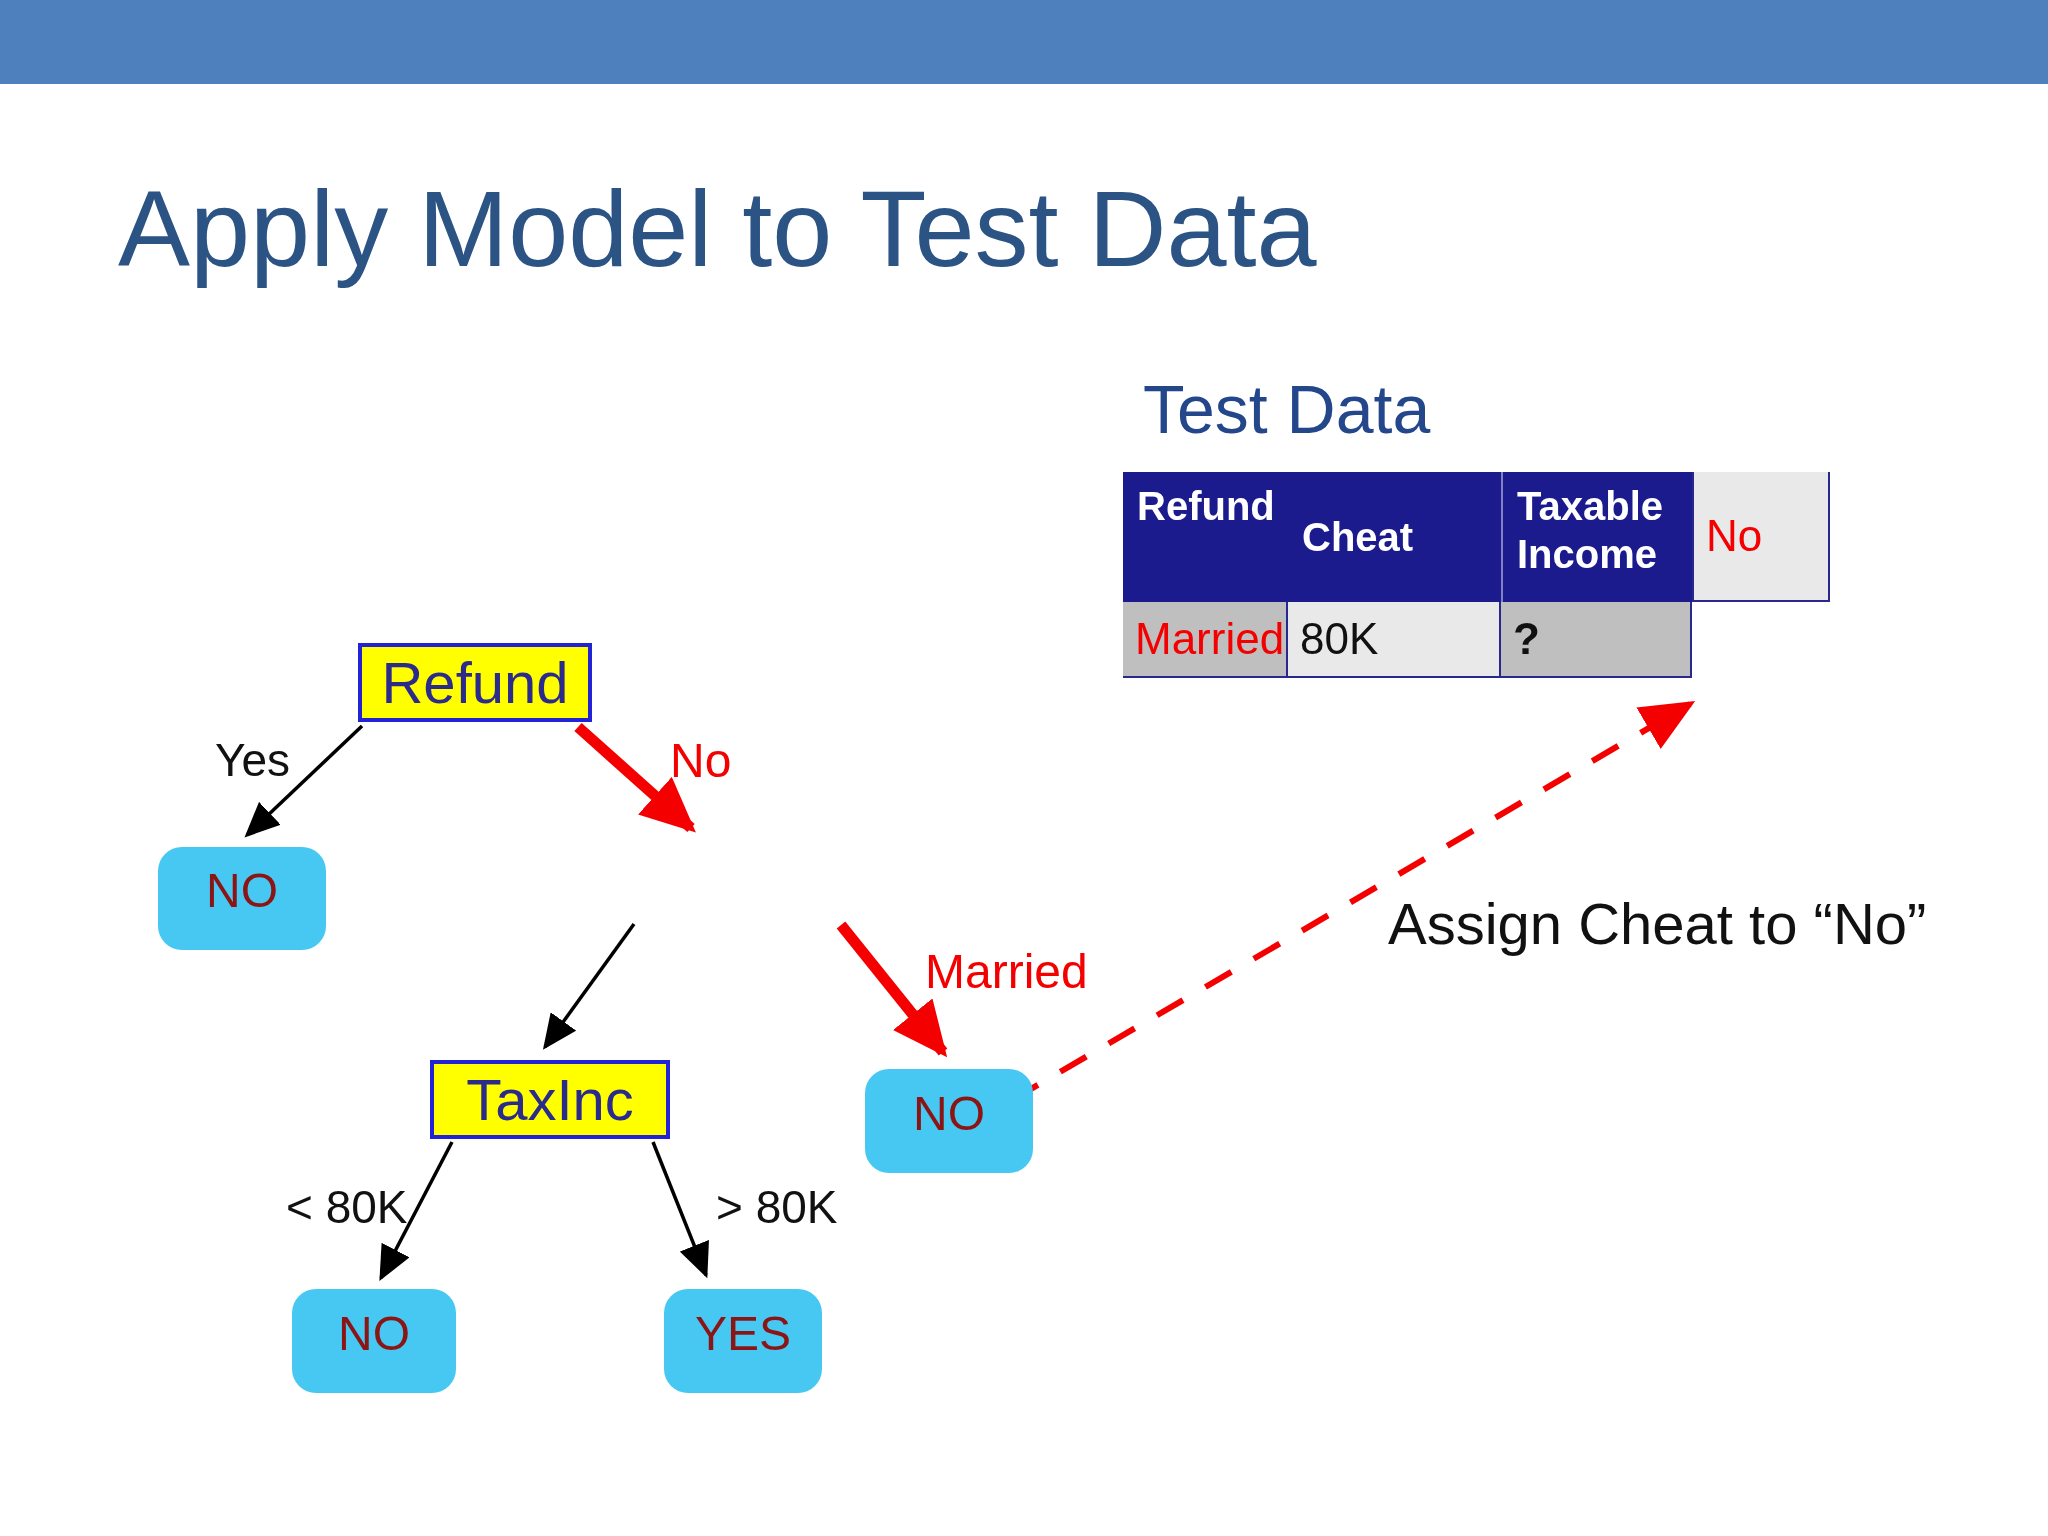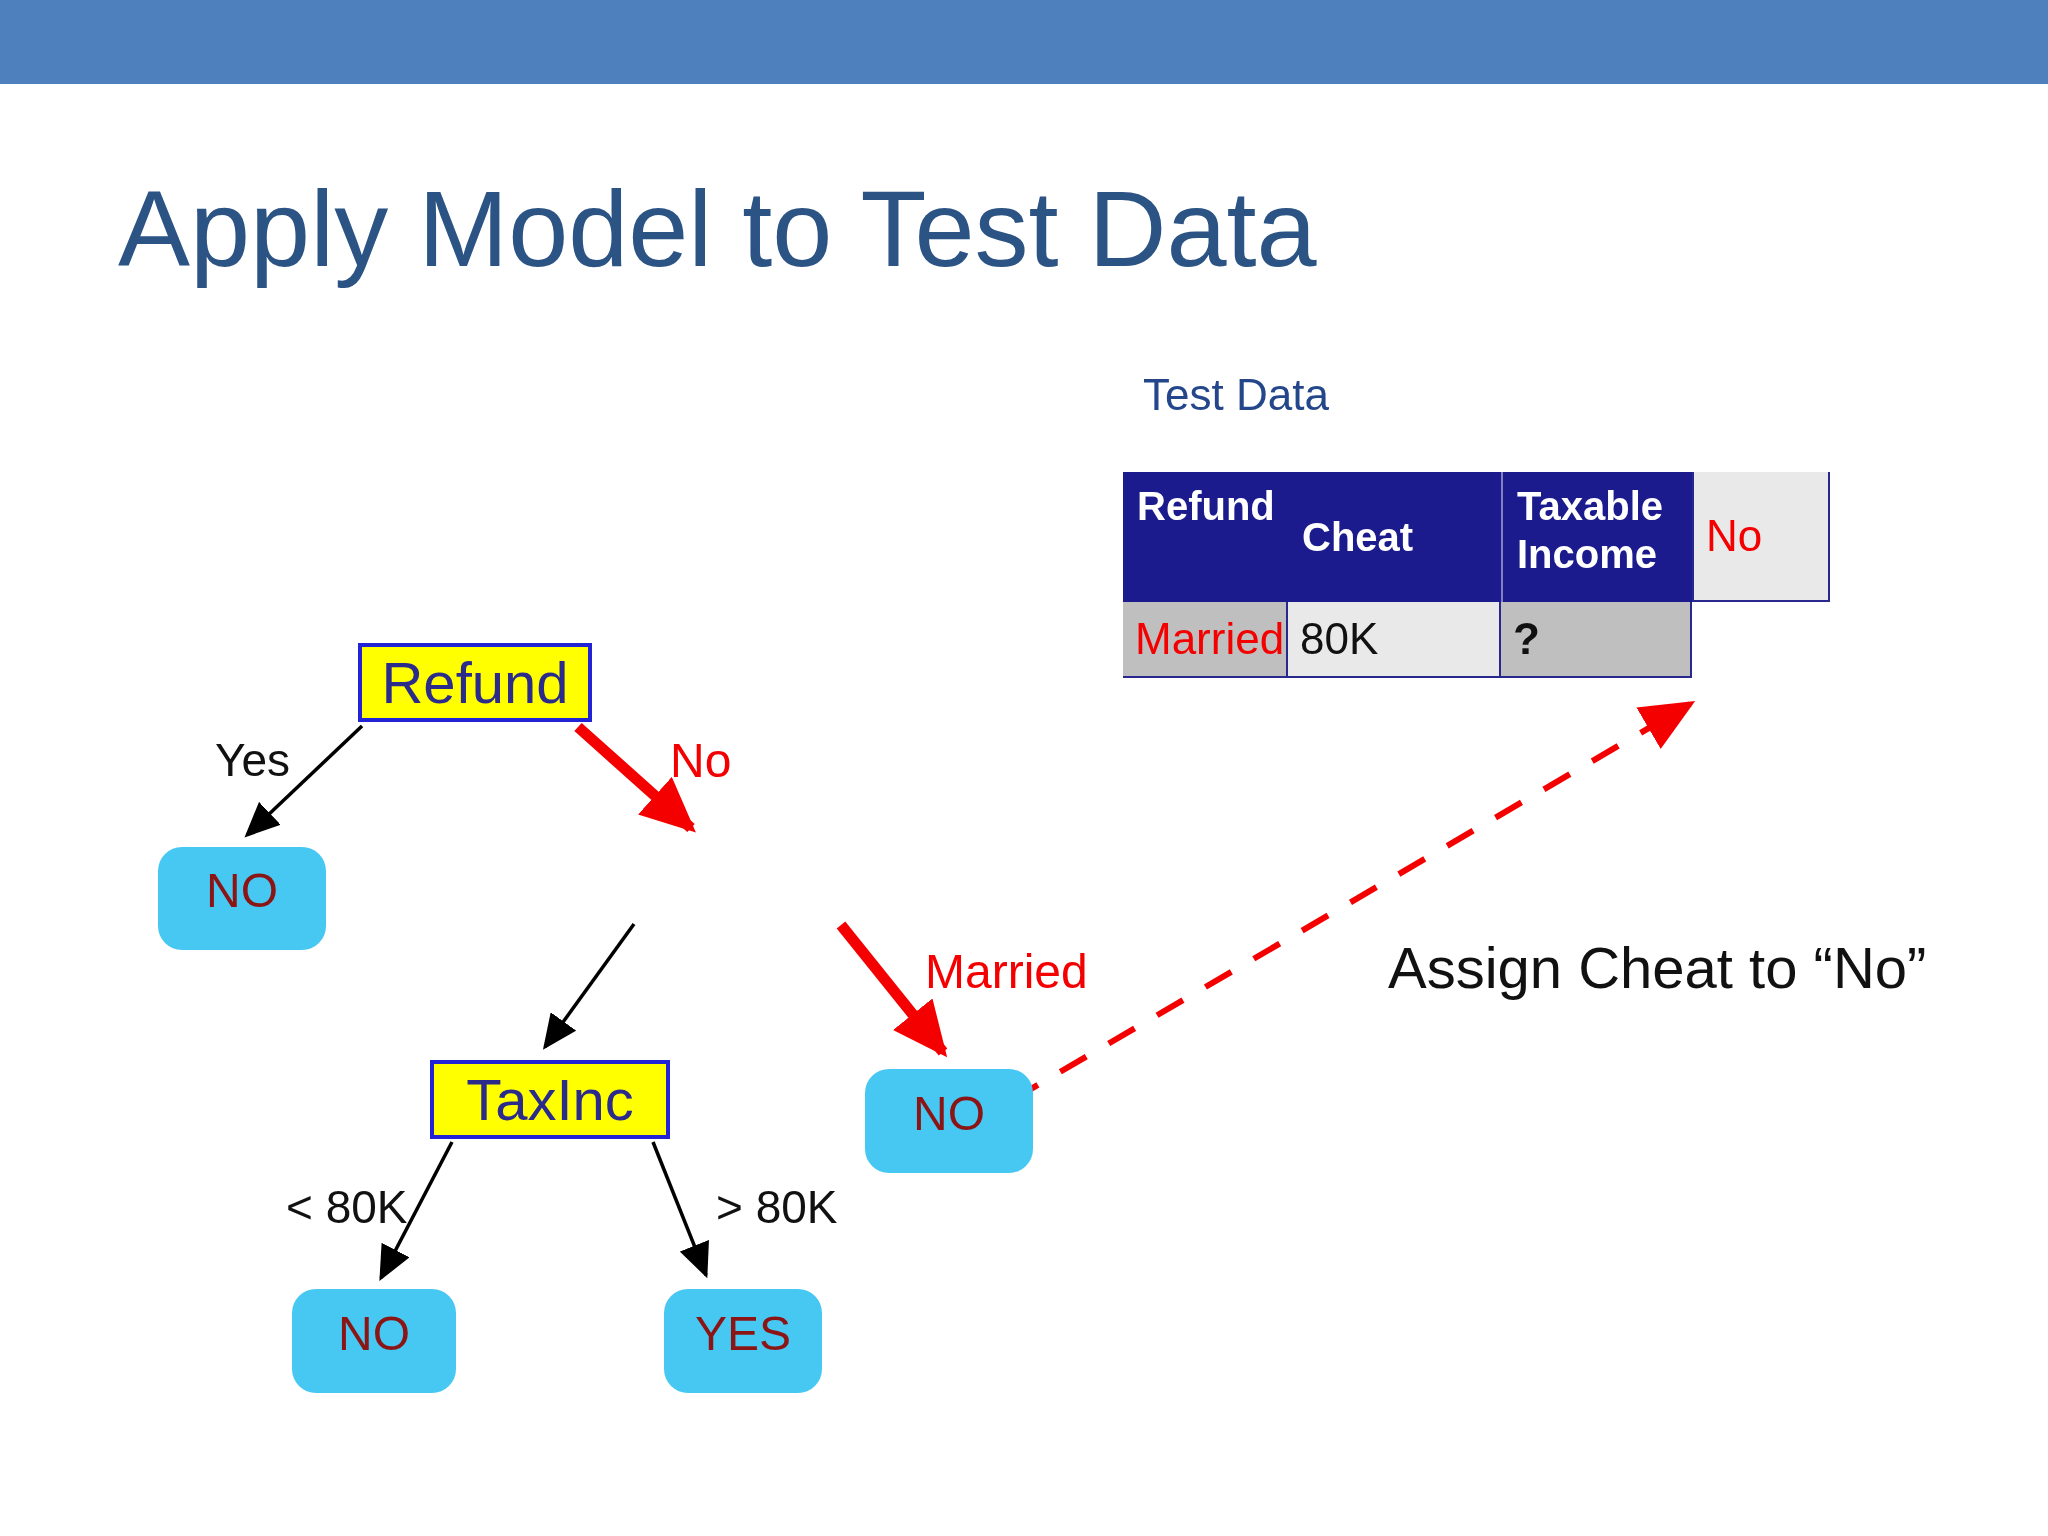--- a/index.html
+++ b/index.html
@@ -15,24 +15,24 @@
     position:absolute;left:0;top:0;width:2048px;height:84px;
     background:#4d80bd;
   }
   .title{
     position:absolute;left:118px;top:172px;
     font-size:108px;line-height:1.05;color:#2b5384;
     white-space:nowrap;letter-spacing:0px;
   }
   .section-label{
     position:absolute;left:1143px;top:370px;
-    font-size:44px;color:#24468b;white-space:nowrap;
+    font-size:68px;color:#24468b;white-space:nowrap;
   }
   .annotation{
-    position:absolute;left:1388px;top:934px;
+    position:absolute;left:1388px;top:890px;
     font-size:58px;color:#111111;white-space:nowrap;
   }
 
   
   .ttable{
     position:absolute;left:1123px;top:472px;
     display:grid;
     grid-template-columns:165px 213px 191px 138px;
     grid-template-rows:130px 76px;
   }

